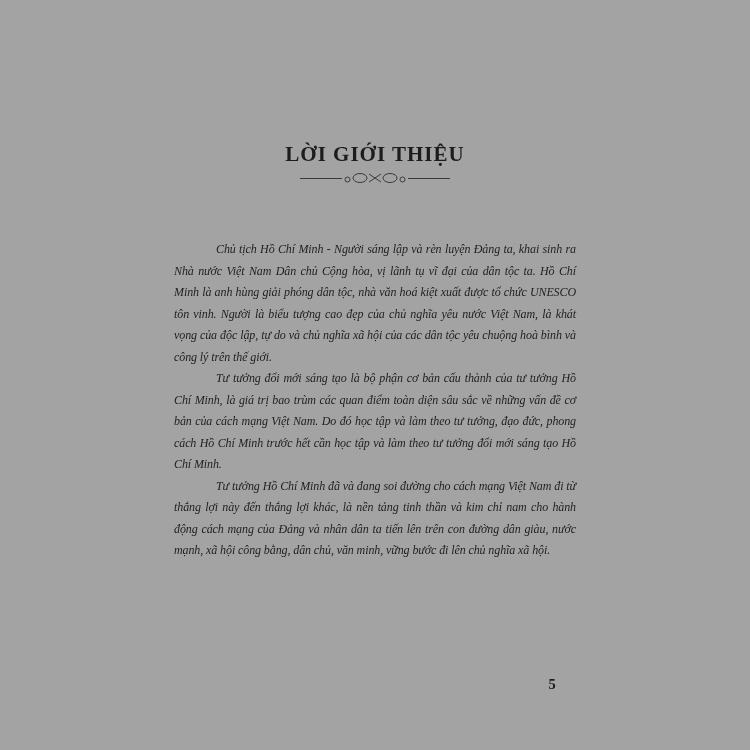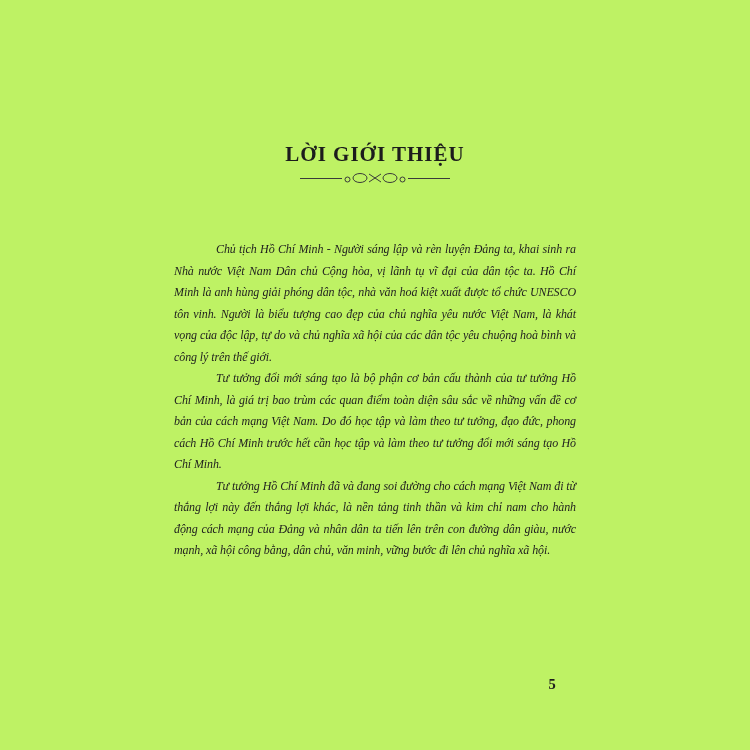--- a/index.html
+++ b/index.html
@@ -4,21 +4,21 @@
 <style>
   html, body {
     margin: 0;
     padding: 0;
     background: #ffffff;
   }
   .scan {
     position: relative;
     width: 750px;
     height: 750px;
-    background: #bef264;
+    background: #a3a3a3;
     overflow: hidden;
     font-family: "Liberation Serif", serif;
     color: #1d1d1d;
   }
   .page-title {
     margin: 142px auto 0;
     text-align: center;
     font-family: "Liberation Serif", serif;
     font-weight: bold;
     font-size: 21px;

